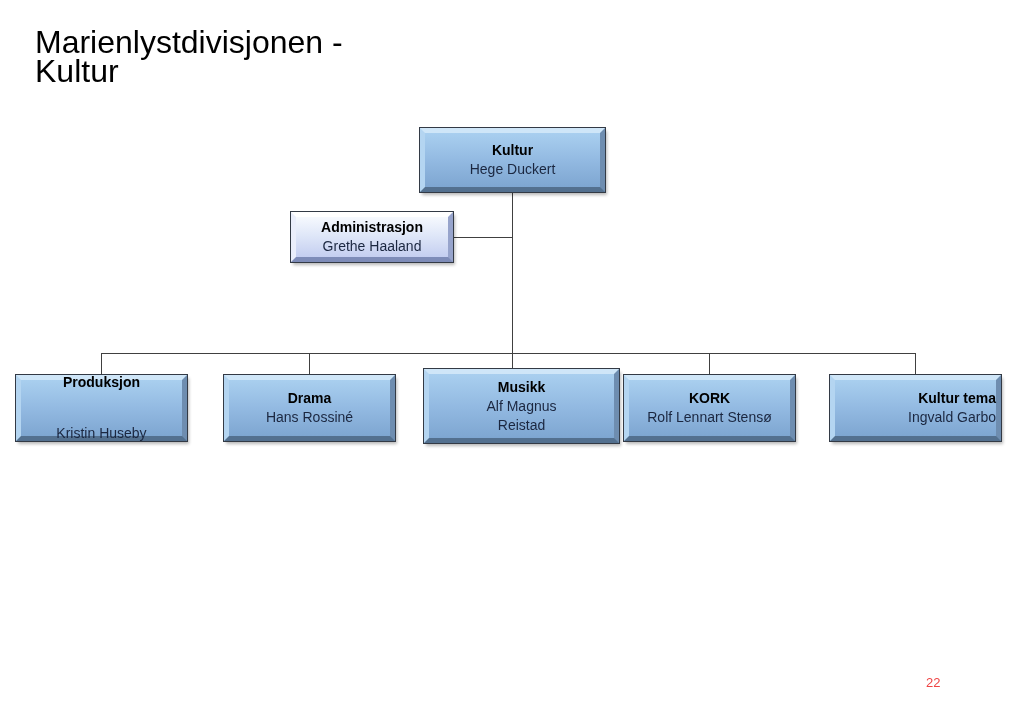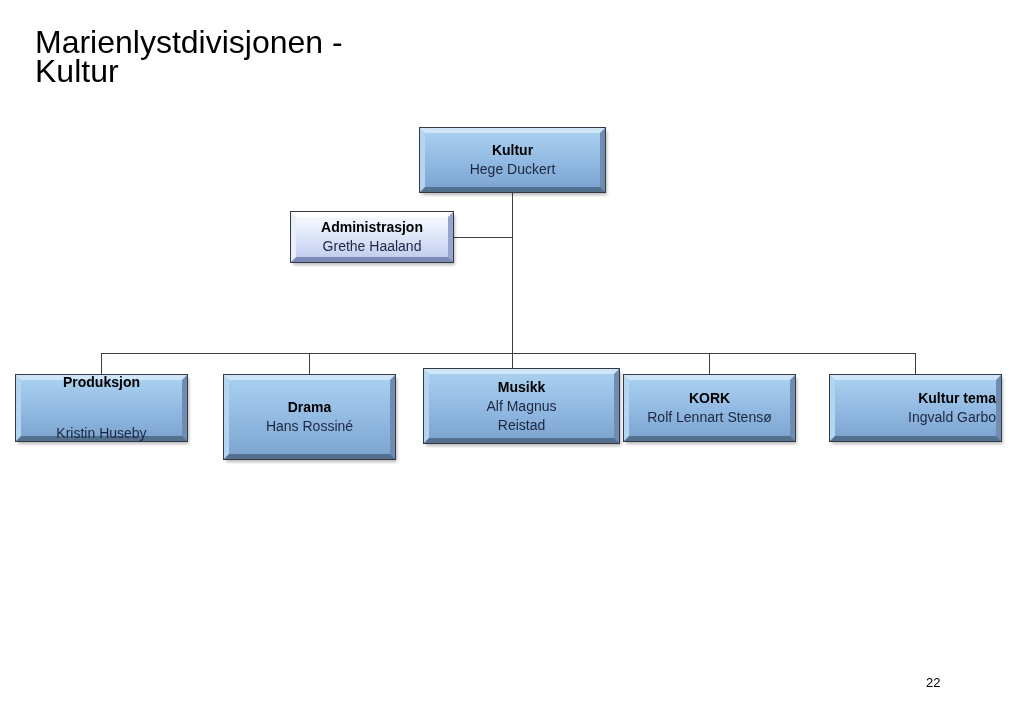--- a/index.html
+++ b/index.html
@@ -55,41 +55,41 @@
     font-size: 14px;
     line-height: 19px;
     color: #1b2740;
   }
   .node .n.narrow { max-width: 96px; }
 
   
   .node.root      { left: 420px; top: 128px; width: 185px; height: 64px; }
   .node.assistant { left: 291px; top: 212px; width: 162px; height: 50px; }
   .node.child-0   { left:  16px; top: 375px; width: 171px; height: 66px; gap: 32px; }
-  .node.child-1   { left: 224px; top: 375px; width: 171px; height: 84px; }
+  .node.child-1   { left: 224px; top: 375px; width: 171px; height: 66px; }
   .node.child-2   { left: 424px; top: 369px; width: 195px; height: 74px; }
   .node.child-3   { left: 624px; top: 375px; width: 171px; height: 66px; }
   .node.child-4   { left: 830px; top: 375px; width: 171px; height: 66px; align-items: flex-end; }
 
   
   .line { position: absolute; background: #404040; }
   .line.v-root     { left: 512px; top: 192px; width: 1px;   height: 177px; }
   .line.h-assist   { left: 453px; top: 237px; width: 59px;  height: 1px; }
   .line.h-main     { left: 101px; top: 353px; width: 814px; height: 1px; }
   .line.drop-0     { left: 101px; top: 353px; width: 1px;   height: 22px; }
   .line.drop-1     { left: 309px; top: 353px; width: 1px;   height: 22px; }
   .line.drop-3     { left: 709px; top: 353px; width: 1px;   height: 22px; }
   .line.drop-4     { left: 915px; top: 353px; width: 1px;   height: 22px; }
 
   .page-number {
     position: absolute;
     left: 926px;
     top: 675px;
     font-size: 13px;
-    color: #000000;
+    color: #ef4444;
   }
 </style>
 </head>
 <body>
 
 <div class="slide">
 
   <div class="slide-title"><span>Marienlystdivisjonen -</span><br><span>Kultur</span></div>
 
   <div class="line v-root"></div>

